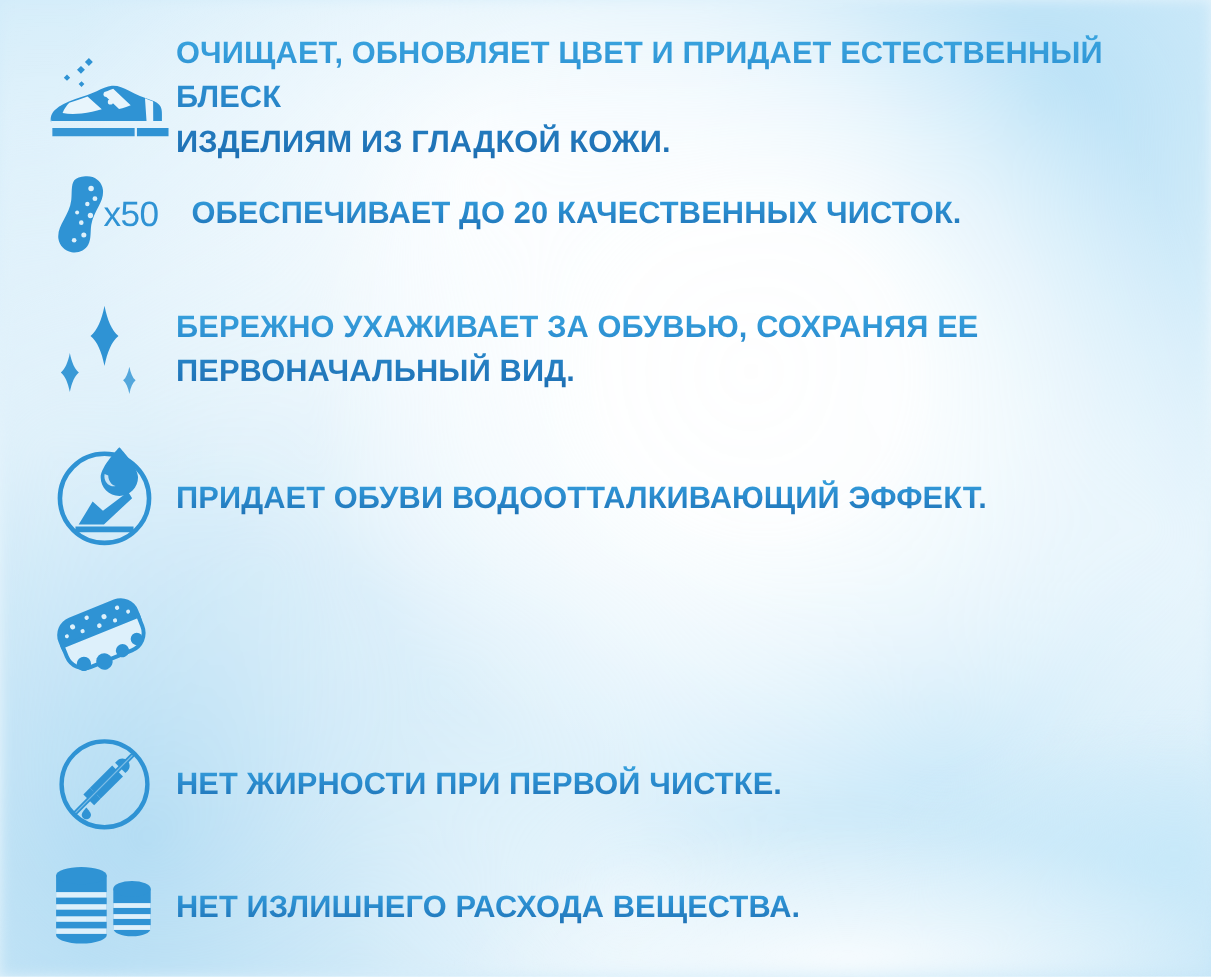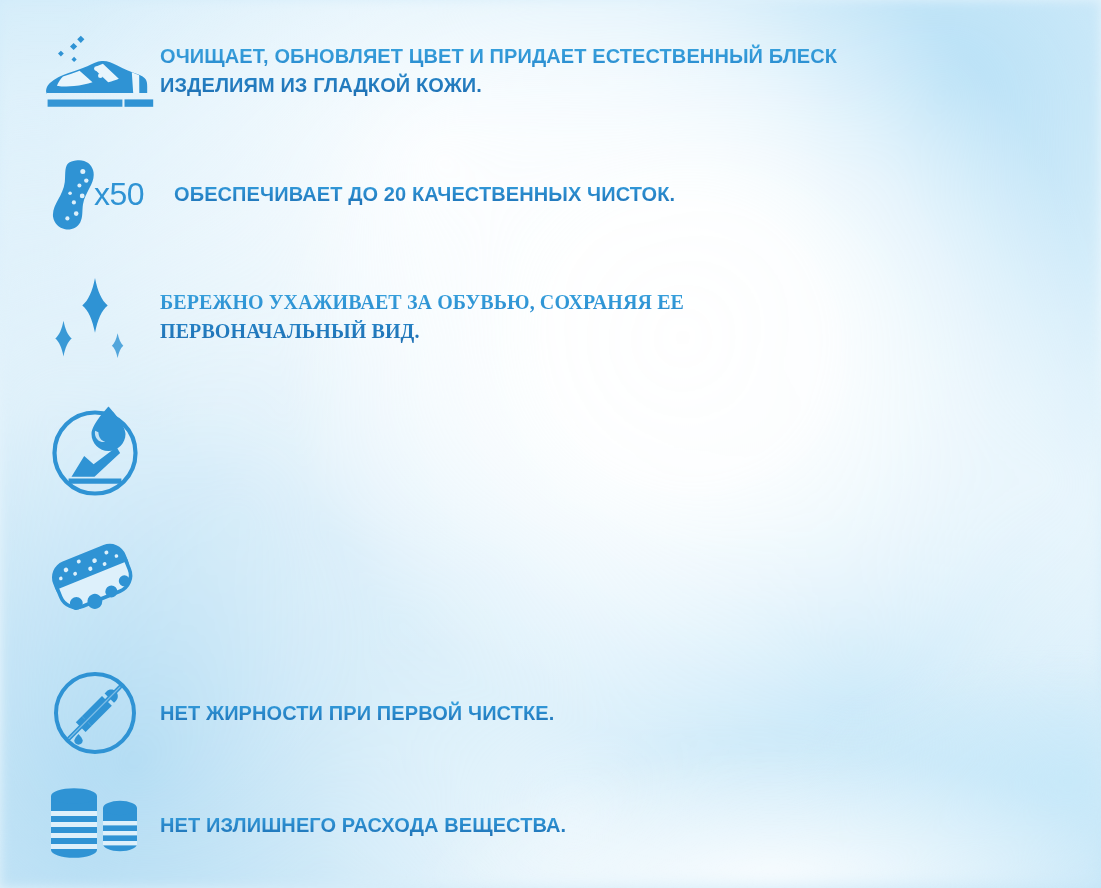--- a/index.html
+++ b/index.html
@@ -68,21 +68,21 @@
     min-width: 130px;
     display: flex;
     align-items: center;
     justify-content: center;
   }
   .icon-cell.with-badge {
     justify-content: flex-start;
     padding-left: 14px;
   }
   .feature-text {
-    font-size: 20px;
+    font-size: 28px;
     font-weight: bold;
     line-height: 1.42;
     letter-spacing: 0.1px;
     color: #2081c4;
     background: linear-gradient(180deg, #3ba6e0 0%, #2c8fd1 38%, #1c6cb0 100%);
     -webkit-background-clip: text;
     background-clip: text;
     -webkit-text-fill-color: transparent;
     white-space: pre-line;
     margin: 0;
@@ -92,21 +92,21 @@
     font-weight: normal;
     letter-spacing: -0.5px;
     color: #2f93d4;
     margin-left: -6px;
     line-height: 1;
   }
 
   
   .row-1 { top: 28px; }
   .row-2 { top: 158px; }
-  .row-3 { top: 272px; font-family: Liberation Serif, serif; }
+  .row-3 { top: 272px; }
   .row-4 { top: 404px; }
   .row-5 { top: 535px; }
   .row-6 { top: 666px; }
   .row-7 { top: 784px; text-align: right; }
 
   .row-1 .feature-text,
   .row-3 .feature-text,
   .row-5 .feature-text { line-height: 1.44; }
 
   svg { display: block; }
@@ -182,20 +182,21 @@
     <li class="feature row-4">
       <span class="icon-cell">
         <svg width="98" height="98" viewBox="0 0 98 98" aria-hidden="true">
           <path d="M49 8.5c22.4 0 40.5 18.1 40.5 40.5S71.4 89.5 49 89.5 8.5 71.4 8.5 49 26.6 8.5 49 8.5z" fill="none" stroke="#2f93d4" stroke-width="4.2"></path>
           <path d="M62.5 2.5c0 0 17 17.6 17 27.4 0 9.4-7.6 17-17 17s-17-7.6-17-17c0-9.8 17-27.4 17-27.4z" fill="#2f93d4"></path>
           <path d="M52.4 28.2c.1 4.8 2.9 8.6 6.7 9.6-4.3 1.2-8.9-1.8-10-6.8-.3-1.5-.3-2.9 0-4.2z" fill="#ddf0fb" opacity="0.85"></path>
           <path d="M25.5 72.8L38.2 52l9.4 8.3 22.9-17.2 3.6 5.8-25.6 23.9z" fill="#2f93d4"></path>
           <path d="M22.6 74.6h52.8v5.2H22.6z" fill="#2f93d4"></path>
         </svg>
       </span>
+      <p class="feature-text">ПРИДАЕТ ОБУВИ ВОДООТТАЛКИВАЮЩИЙ ЭФФЕКТ.</p>
     </li>
 
     <li class="feature row-5">
       <span class="icon-cell">
         <svg width="104" height="96" viewBox="0 0 104 96" aria-hidden="true">
           <g transform="rotate(-22 52 48)">
             <rect x="13" y="16" width="78" height="40" rx="17" fill="#2f93d4"></rect>
             <path d="M15 38h74v10c0 9.4-7.6 17-17 17H32c-9.4 0-17-7.6-17-17z" fill="#ddf0fb" stroke="#2f93d4" stroke-width="3.6"></path>
             <g fill="#ddf0fb">
               <circle cx="30" cy="25" r="2.3"></circle>

